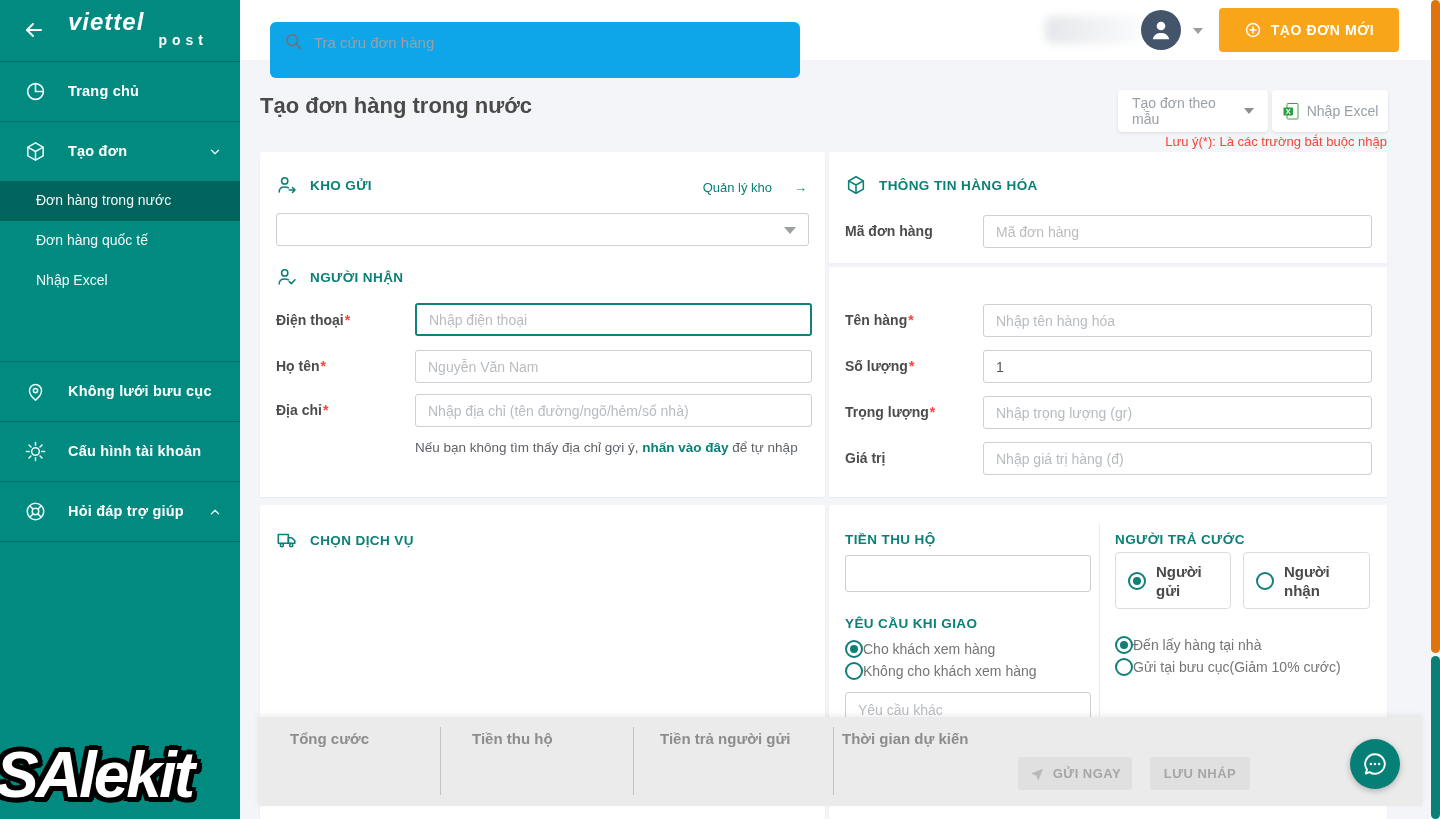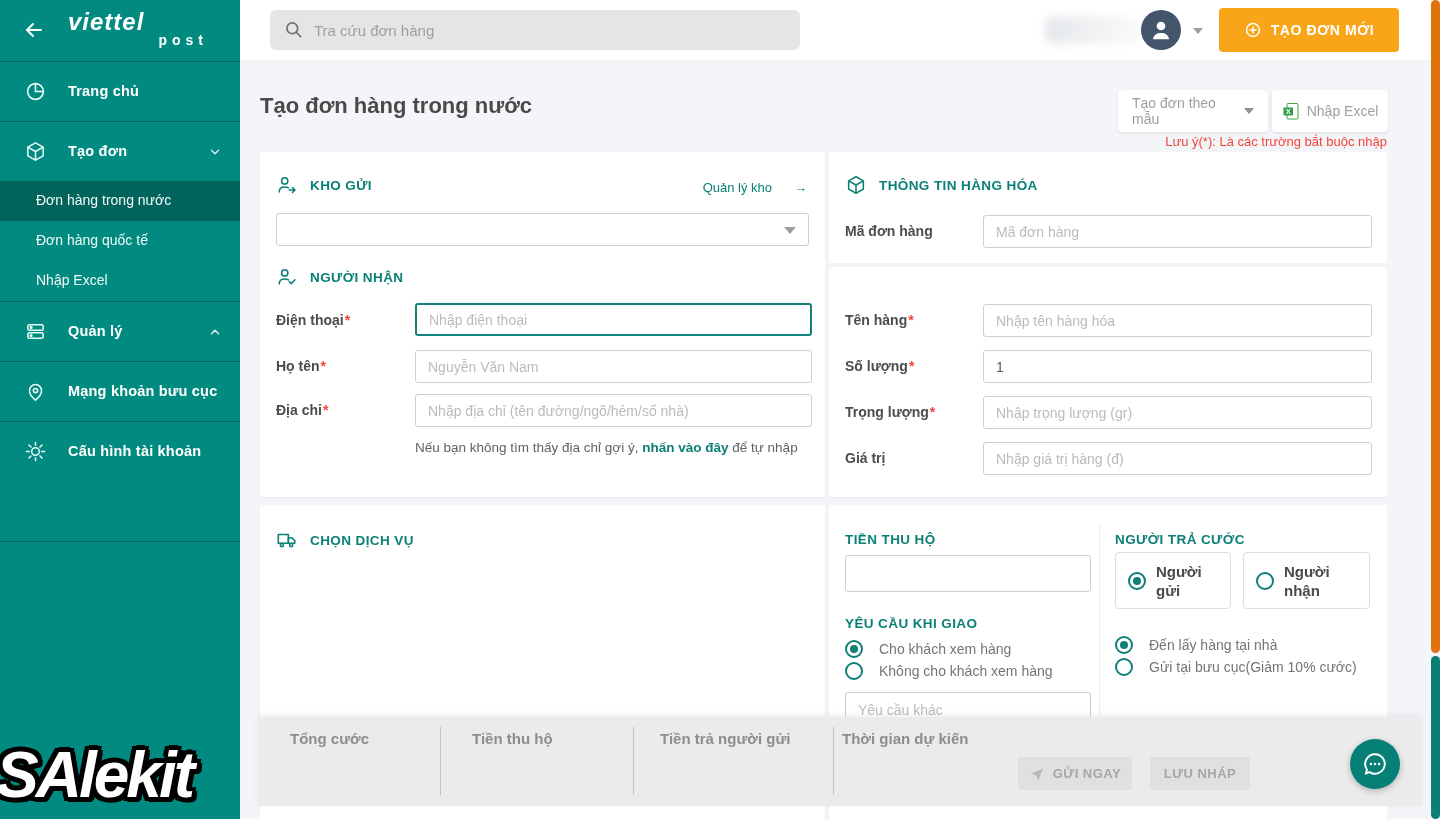--- a/index.html
+++ b/index.html
@@ -22,21 +22,21 @@
   .sub-item .si-label { position:absolute; left:36px; top:11px; font-size:14px; color:#f2fbfa; }
   .sub-item.active { background:#00635c; }
   .sb-sep { position:absolute; left:0; width:240px; border-top:1px solid rgba(0,0,0,0.22); }
 
   .watermark { position:absolute; left:-4px; top:738px; z-index:11; font-size:64px; font-weight:900; letter-spacing:-3px;
     color:#fff; font-style:italic;
     text-shadow:4px 4px 0 #000,-4px -4px 0 #000,4px -4px 0 #000,-4px 4px 0 #000,0 5px 0 #000,5px 0 0 #000,0 -5px 0 #000,-5px 0 0 #000,3px 5px 0 #000,5px 3px 0 #000; }
 
   
   .topbar { position:absolute; left:240px; top:0; width:1200px; height:60px; background:#fff; z-index:3; }
-  .searchbox { position:absolute; left:30px; top:10px; width:530px; height:40px; background:#e5e5e5; border-radius:6px; }
+  .searchbox { position:absolute; left:30px; top:22px; width:530px; height:56px; background:#0ea5e9; border-radius:6px; }
   .searchbox .s-icon { position:absolute; left:14px; top:10px; width:19px; height:19px; color:#6f7479; }
   .searchbox input { position:absolute; left:44px; top:0; width:470px; height:40px; border:none; outline:none; background:transparent; font-size:15px; color:#444; font-family:inherit; }
   .searchbox input::placeholder { color:#9aa0a6; }
   .user-blur { position:absolute; left:805px; top:16px; width:96px; height:28px; border-radius:8px;
     background:linear-gradient(90deg,#e4e7ea,#f2f3f5 60%,#fafbfc); filter:blur(4px); }
   .avatar { position:absolute; left:901px; top:10px; width:40px; height:40px; border-radius:50%; background:#44546a; cursor:pointer; }
   .avatar svg { position:absolute; left:7px; top:7px; width:26px; height:26px; }
   .user-caret { position:absolute; left:953px; top:28px; width:0; height:0; border-left:5px solid transparent; border-right:5px solid transparent; border-top:6px solid #9e9e9e; cursor:pointer; }
   .create-btn { position:absolute; left:979px; top:8px; width:180px; height:44px; background:#f9a51a; border:none; border-radius:4px;
     color:#fff; font-weight:700; font-size:14px; letter-spacing:.6px; cursor:pointer; font-family:inherit;
@@ -78,21 +78,21 @@
   .inp::placeholder { color:#b8bcc0; }
   .inp.focused { border:2px solid #12817a; }
 
   .addr-note { position:absolute; font-size:13.5px; color:#5f6368; }
   .addr-note .lnk { color:#0a8076; font-weight:700; cursor:pointer;margin-top:12px; }
 
   .divider-h { position:absolute; left:0; width:100%; height:4px; background:#f1f2f5; }
   .divider-v { position:absolute; border-left:1px solid #ececec; }
 
   
-  .radio-row { position:absolute; display:flex; align-items:center; gap:16px; cursor:pointer; }
+  .radio-row { position:absolute; display:flex; align-items:center; gap:0; cursor:pointer; }
   .radio { width:18px; height:18px; border:2px solid #0f7f77; border-radius:50%; position:relative; flex:0 0 18px; background:#fff; }
   .radio.checked::after { content:""; position:absolute; left:3px; top:3px; width:8px; height:8px; border-radius:50%; background:#0f7f77; }
   .radio-row .r-label { font-size:14px; color:#757575; }
 
   .payer-box { position:absolute; height:57px; border:1px solid #ddd; border-radius:4px; display:flex; align-items:center; gap:10px; padding:0 0 0 12px; cursor:pointer; background:#fff; }
   .payer-box .p-label { font-size:15px; font-weight:700; color:#4a4a4a; line-height:19px; width:58px; }
 
   
   .sumbar { position:absolute; left:258px; top:717px; width:1164px; height:89px; background:#ebebeb; z-index:6;
     box-shadow:0 -2px 6px rgba(0,0,0,.07); }
@@ -157,57 +157,56 @@
     <div class="sub-item active" style="top:181px">
       <span class="si-label">Đơn hàng trong nước</span>
     </div>
     <div class="sub-item" style="top:221px">
       <span class="si-label">Đơn hàng quốc tế</span>
     </div>
     <div class="sub-item" style="top:261px">
       <span class="si-label">Nhập Excel</span>
     </div>
 
-    <div class="menu-item" style="top:301px">
-      <span class="mi-icon">
-        <svg viewBox="0 0 24 24" fill="none" stroke="currentColor" stroke-width="1.6">
-            <rect x="4" y="5" width="16" height="5.6" rx="1.6"></rect>
-            <rect x="4" y="13.4" width="16" height="5.6" rx="1.6"></rect>
-            <circle cx="7.4" cy="7.8" r="0.9" fill="currentColor"></circle>
-            <circle cx="7.4" cy="16.2" r="0.9" fill="currentColor"></circle>
-          </svg>
-      </span>
-      <span class="mi-label">Quản lý</span>
-      <span class="mi-chevron">
-        <svg viewBox="0 0 24 24" fill="none" stroke="currentColor" stroke-width="2.4" stroke-linecap="round" stroke-linejoin="round">
-            <path d="M6 15l6-6 6 6"></path>
-          </svg>
-      </span>
-    </div>
 
     <div class="menu-item" style="top:361px">
       <span class="mi-icon">
         <svg viewBox="0 0 24 24" fill="none" stroke="currentColor" stroke-width="1.6" stroke-linejoin="round">
             <path d="M12 21s-6.3-5.4-6.3-9.9A6.3 6.3 0 0 1 18.3 11.1C18.3 15.6 12 21 12 21z"></path>
             <circle cx="12" cy="11" r="2.2"></circle>
           </svg>
       </span>
-      <span class="mi-label">Mạng khoản bưu cục</span>
+      <span class="mi-label">Không lưới bưu cục</span>
     </div>
 
     <div class="menu-item" style="top:421px">
       <span class="mi-icon">
         <svg viewBox="0 0 24 24" fill="none" stroke="currentColor" stroke-width="1.6" stroke-linecap="round">
             <circle cx="12" cy="12" r="4"></circle>
             <path d="M12 2.5v3M12 18.5v3M2.5 12h3M18.5 12h3M5.2 5.2l2.1 2.1M16.7 16.7l2.1 2.1M18.8 5.2l-2.1 2.1M7.3 16.7l-2.1 2.1"></path>
           </svg>
       </span>
       <span class="mi-label">Cấu hình tài khoản</span>
     </div>
 
+    <div class="menu-item" style="top:481px">
+      <span class="mi-icon">
+        <svg viewBox="0 0 24 24" fill="none" stroke="currentColor" stroke-width="1.6">
+            <circle cx="12" cy="12" r="8.6"></circle>
+            <circle cx="12" cy="12" r="3.4"></circle>
+            <path d="M6 6l3.5 3.5M18 6l-3.5 3.5M6 18l3.5-3.5M18 18l-3.5-3.5"></path>
+          </svg>
+      </span>
+      <span class="mi-label">Hỏi đáp trợ giúp</span>
+      <span class="mi-chevron">
+        <svg viewBox="0 0 24 24" fill="none" stroke="currentColor" stroke-width="2.4" stroke-linecap="round" stroke-linejoin="round">
+            <path d="M6 15l6-6 6 6"></path>
+          </svg>
+      </span>
+    </div>
     <div class="sb-sep" style="top:541px"></div>
   </div>
 
   <div class="watermark">SAlekit</div>
 
   <div class="topbar">
     <div class="searchbox">
       <span class="s-icon">
         <svg viewBox="0 0 24 24" fill="none" stroke="currentColor" stroke-width="2.2" stroke-linecap="round">
             <circle cx="10.5" cy="10.5" r="6.8"></circle>

